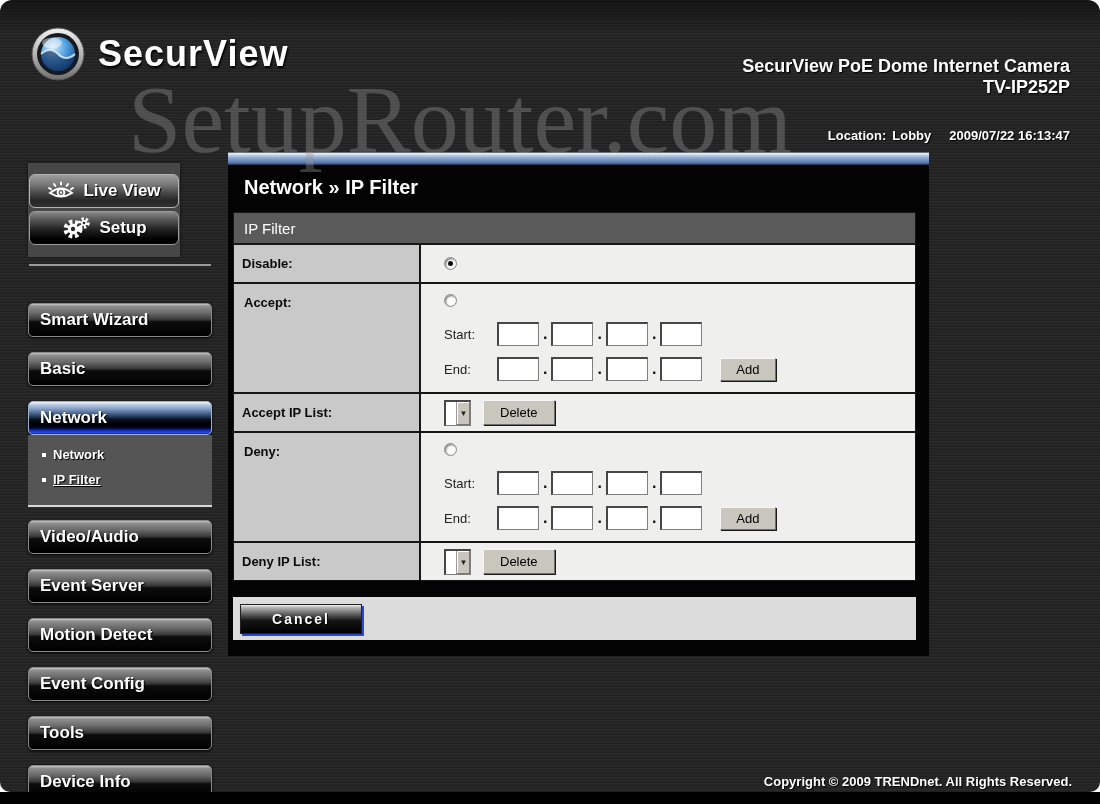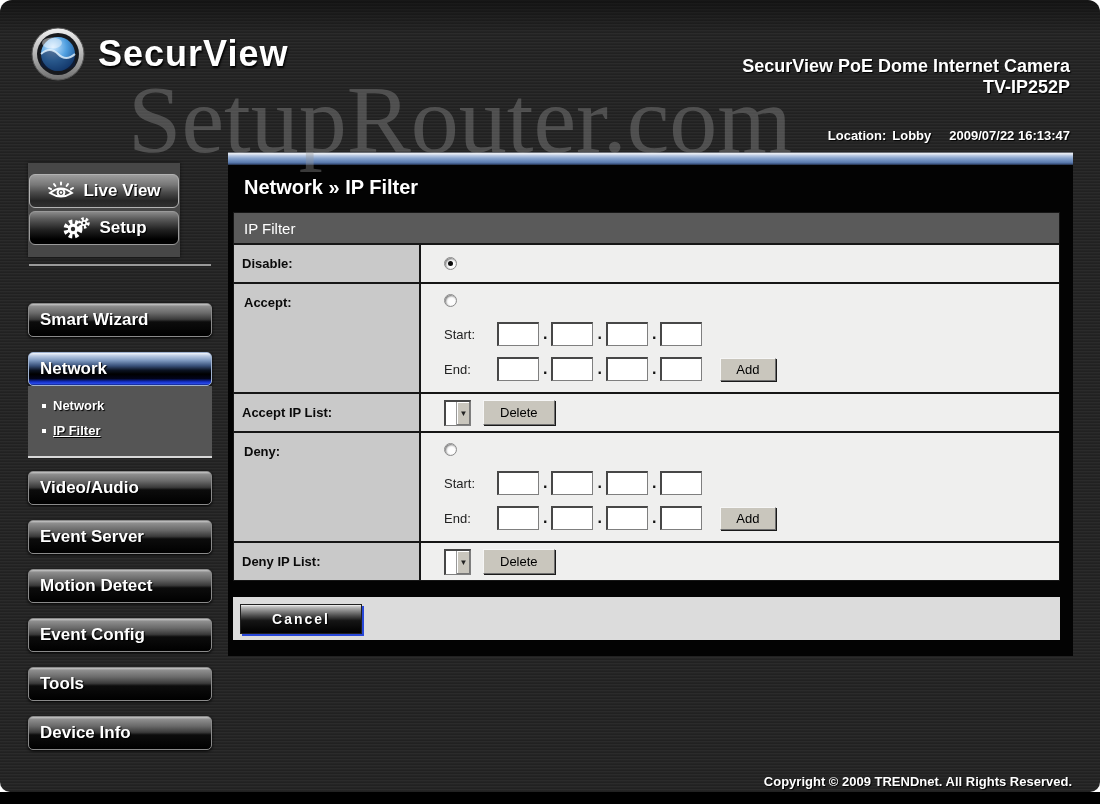--- a/index.html
+++ b/index.html
@@ -52,21 +52,21 @@
   .nav-btn.active { margin-bottom:0; border-color:#9fb2cf;
              background:linear-gradient(180deg,#f2f6fc 0%,#b9c9e2 9%,#7b96bd 24%,#39517a 40%,#0b1322 54%,#000 66%,#02041a 80%,#1430c8 90%,#2a4ae8 96%,#0c1e7a 100%); }
   .submenu { width:184px; background:#555; padding:12px 0 8px 14px; border-bottom:2px solid #d8d8d8;
              margin-bottom:13px; }
   .submenu-item { display:flex; align-items:center; margin-bottom:10px; cursor:pointer;
                   color:#fff; font-size:13px; font-weight:bold; text-shadow:1px 1px 1px #000; }
   .bullet { width:4px; height:4px; background:#fff; margin-right:7px; flex:none; }
   .submenu-item.current .sub-label { text-decoration:underline; }
 
   
-  .content { position:absolute; left:228px; top:152px; width:845px; height:504px; background:#030303; }
+  .content { position:absolute; left:228px; top:152px; width:701px; height:504px; background:#030303; }
   .blue-bar { height:13px;
     background:linear-gradient(180deg,#30343c 0%,#eef2f8 12%,#b8c8e2 28%,#8aa5cd 48%,#7493c2 62%,#5c7cae 80%,#3c5684 92%,#20283a 100%); }
   .crumb { color:#fff; font-size:20px; font-weight:bold; padding:11px 0 13px 16px;
            text-shadow:1px 1px 1px #000; }
   .tbl { margin:0 13px 0 5px; border:1px solid #161616; }
   .sec-head { height:30px; background:#5a5a5a; color:#fff; font-size:15px;
               display:flex; align-items:center; padding-left:10px; }
   .row { display:flex; border-top:2px solid #161616; }
   .row .lab { width:187px; flex:none; background:#c9c9c9; border-right:2px solid #161616;
               font-weight:bold; font-size:13px; color:#0a0a0a; padding:11px 0 0 10px; }
@@ -179,20 +179,21 @@
             <circle cx="23" cy="7" r="3" fill="#fff"></circle>
             <circle cx="23" cy="7" r="1.3" fill="#2a2a2a"></circle>
           </svg>
           <span>Setup</span>
         </div>
       </div>
       <div class="side-sep"></div>
 
       <div class="nav">
         <div class="nav-btn">Smart Wizard</div>
+        <div class="nav-btn">Basic</div>
         <div class="nav-btn active">Network</div>
         <div class="submenu">
           <div class="submenu-item">
             <span class="bullet"></span>
             <span class="sub-label">Network</span>
           </div>
           <div class="submenu-item current">
             <span class="bullet"></span>
             <span class="sub-label">IP Filter</span>
           </div>

